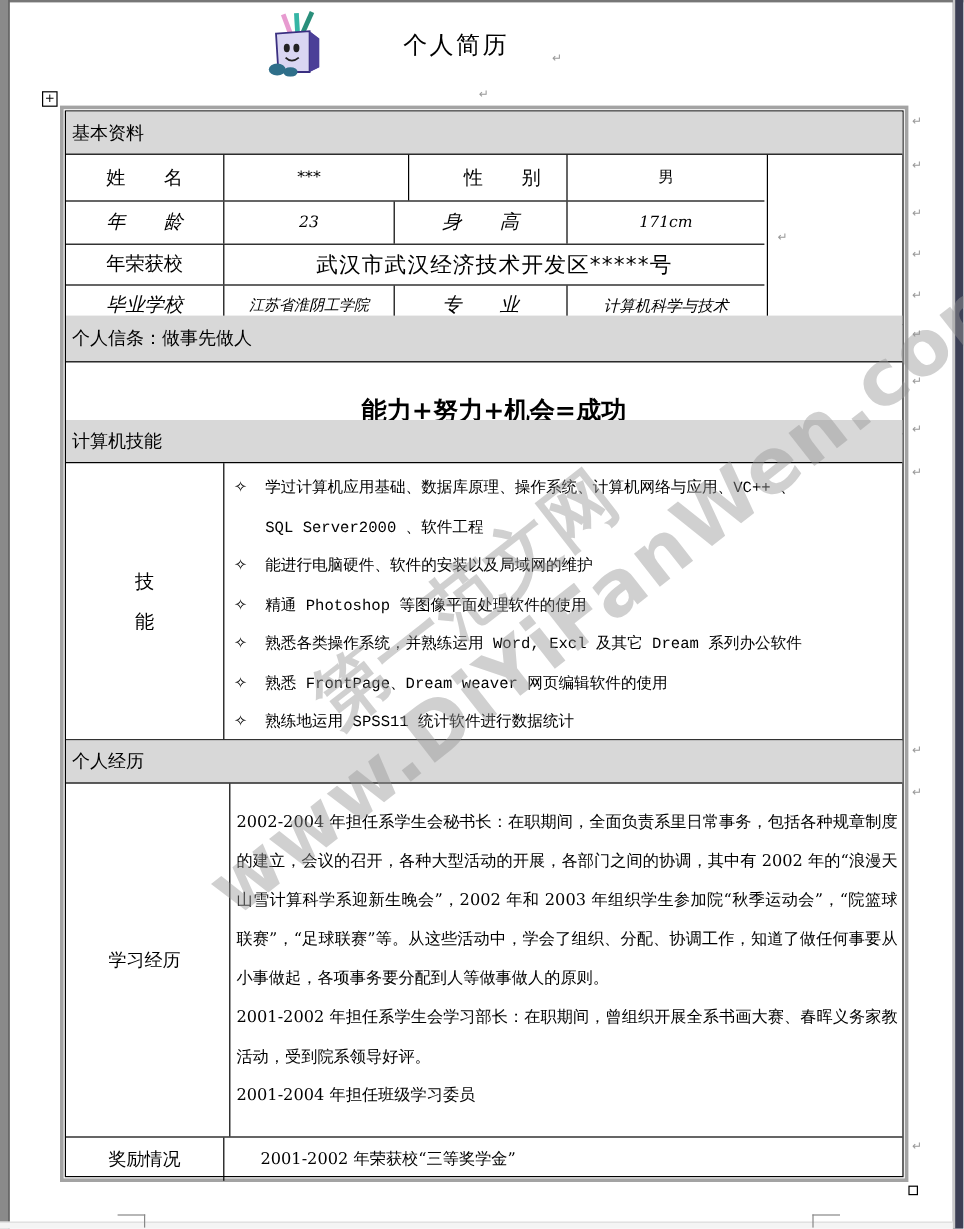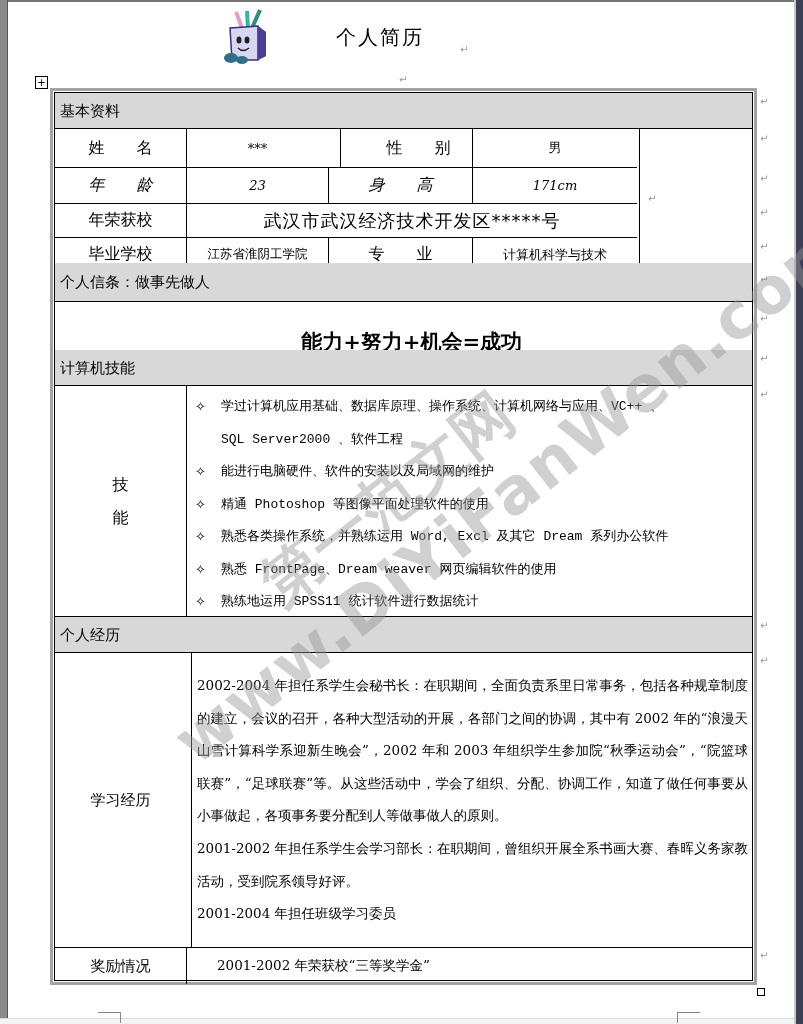--- a/index.html
+++ b/index.html
@@ -104,21 +104,21 @@
     <div class="cell val vline" style="left:131px;width:142px;">23</div>
     <div class="cell lbl vline" style="left:273px;width:144px;">身　　高</div>
     <div class="cell val vline" style="left:417px;right:0;">171cm</div>
   </div>
 
   <div class="row" style="top:111px;height:34px;right:115px;">
     <div class="cell lbl" style="left:0;width:131px;">年荣获校</div>
     <div class="cell addr vline" style="left:131px;right:0;">武汉市武汉经济技术开发区*****号</div>
   </div>
 
-  <div class="row" style="top:145px;height:33px;right:115px;border-bottom:none;">
+  <div class="row" style="top:145px;height:33px;right:115px;border-bottom:none;font-style:italic;">
     <div class="cell lbl" style="left:0;width:131px;">毕业学校</div>
     <div class="cell lbl vline" style="left:273px;width:144px;">专　　业</div>
     <div class="cell val vline" style="left:131px;width:142px;font-size:12.5px;">江苏省淮阴工学院</div>
     <div class="cell val vline" style="left:417px;right:0;">计算机科学与技术</div>
   </div>
 
   <div class="row vline" style="top:36px;height:142px;left:584px;right:0;border-bottom:none;">
     <span class="para-mark" style="position:absolute;left:8px;top:64px;">↵</span>
   </div>
   <div class="row" style="top:177px;height:1px;border-bottom:1px solid #000;"></div>

